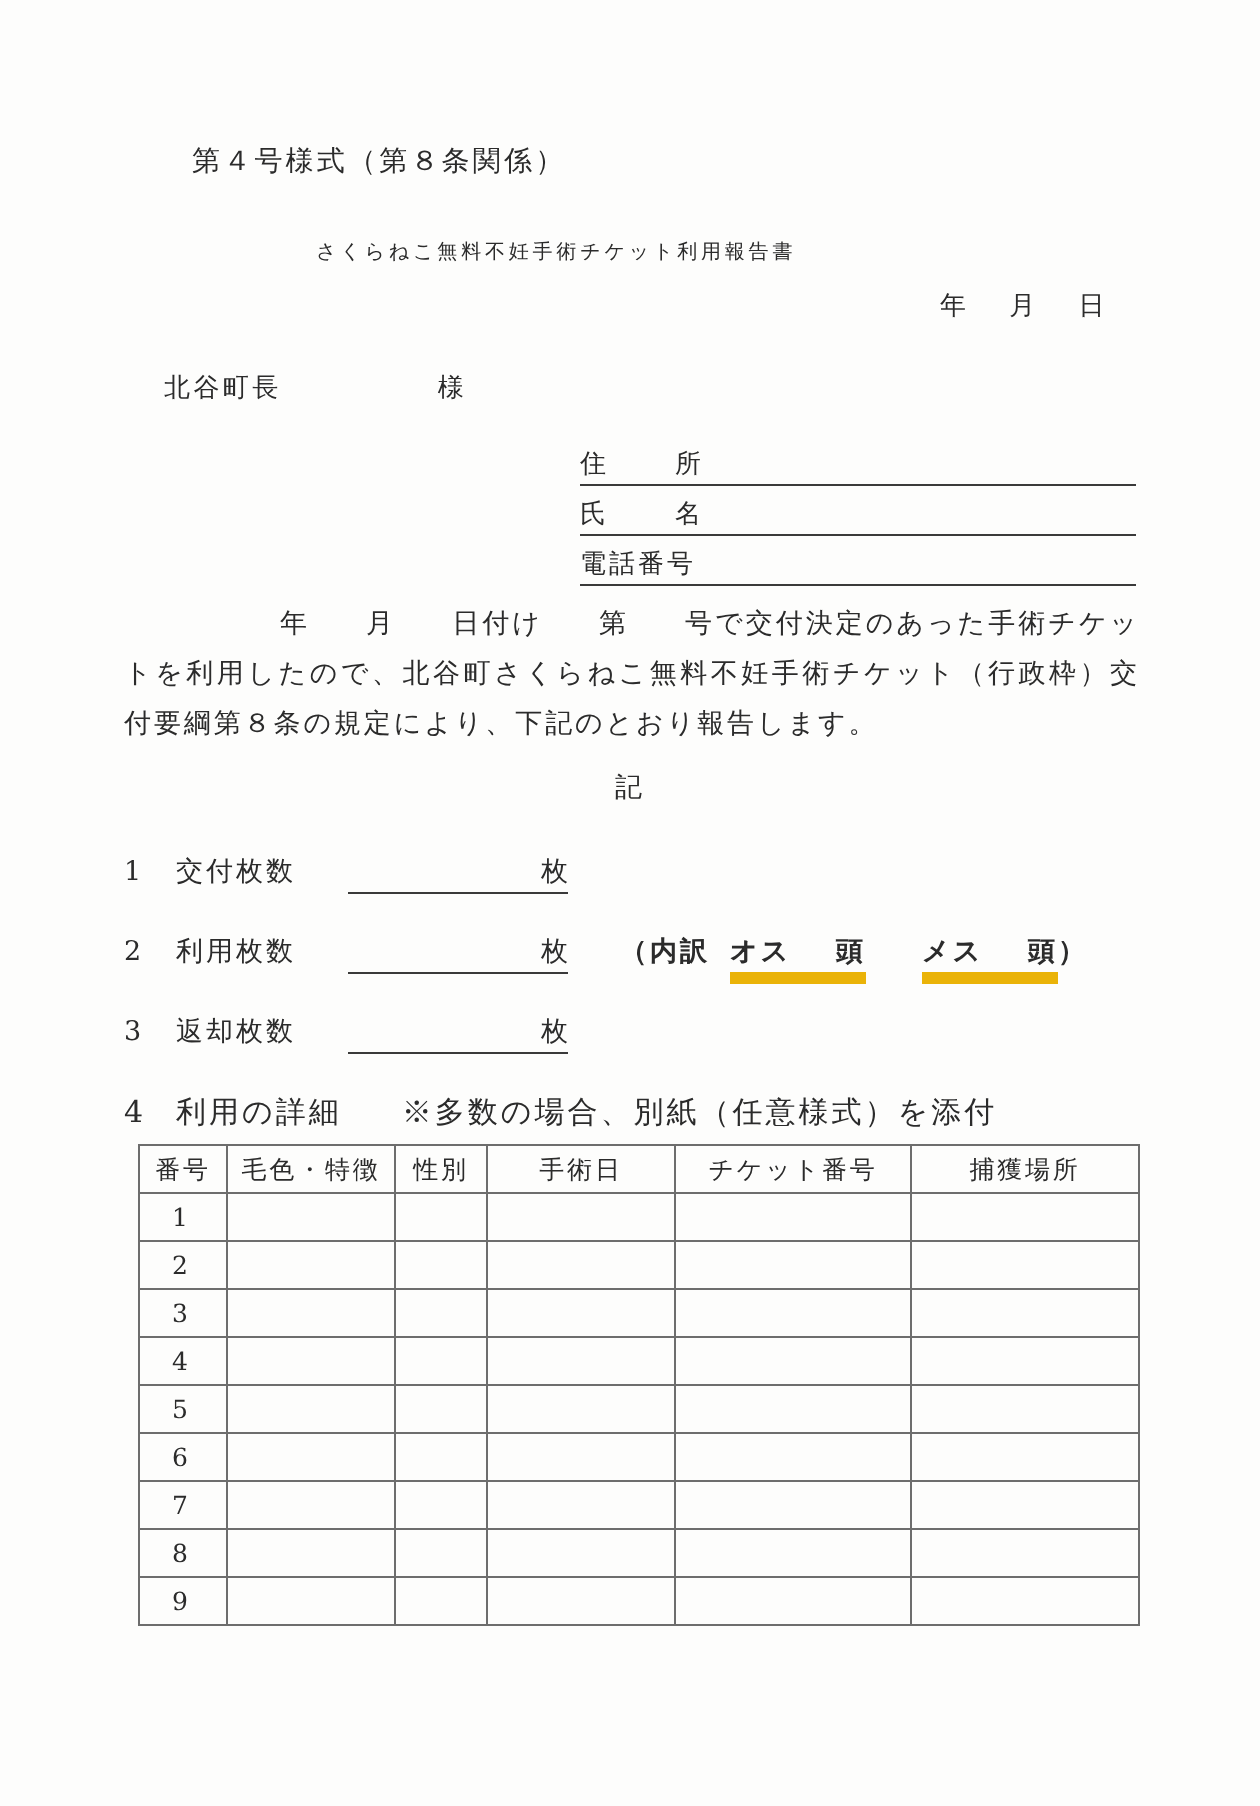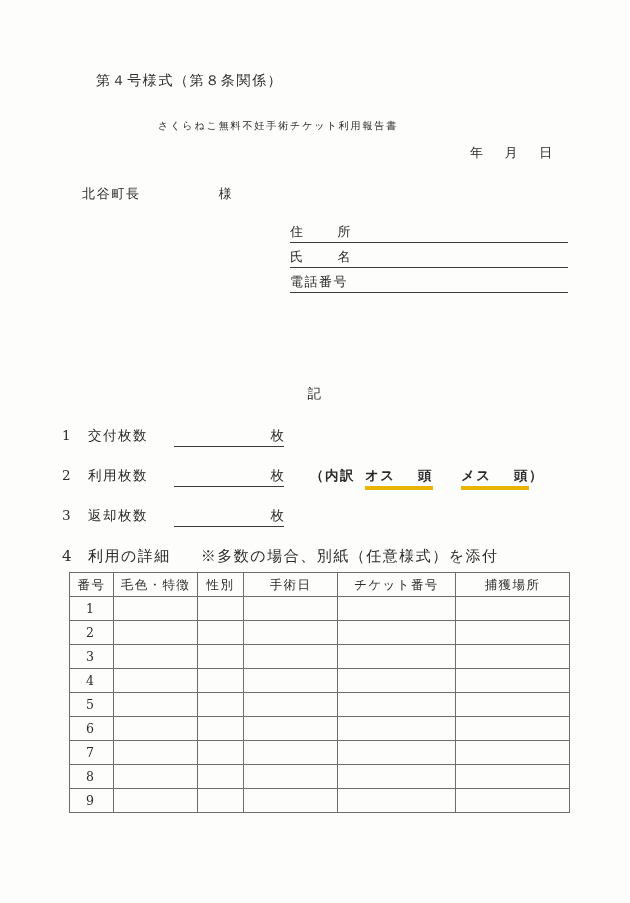--- a/index.html
+++ b/index.html
@@ -142,21 +142,21 @@
   .breakdown {
     margin-left: 26px;
     display: inline-flex;
     align-items: baseline;
     font-weight: bold;
   }
   .bd-seg {
     display: inline-flex;
     justify-content: space-between;
     align-items: baseline;
-    border-bottom: 4px solid #eab308;
+    border-bottom: 6px solid #eab308;
     width: 68px;
     padding-bottom: 1px;
     box-sizing: border-box;
   }
   .bd-seg + .bd-seg { margin-left: 28px; }
 
   .item-1 { top: 427px; }
   .item-2 { top: 467px; }
   .item-3 { top: 507px; }
 
@@ -234,20 +234,21 @@
       <span class="sender-value"></span>
     </div>
 
     <div class="sender-row">
       <span class="sender-label">電話番号</span>
       <span class="sender-value"></span>
     </div>
 
   </div>
 
+  <div class="body-text"><span>年</span><span class="wsp"></span><span>月</span><span class="wsp"></span><span>日付け</span><span class="wsp"></span><span>第</span><span class="wsp"></span><span>号で交付決定のあった手術チケットを利用したので、北谷町さくらねこ無料不妊手術チケット（行政枠）交付要綱第８条の規定により、下記のとおり報告します。</span></div>
 
   <div class="abs ki-mark">記</div>
 
   <div class="item item-1">
     <span class="item-no">1</span>
     <span class="item-label">交付枚数</span>
     <span class="blank-field">
       <span></span>
       <span class="unit">枚</span>
     </span>

